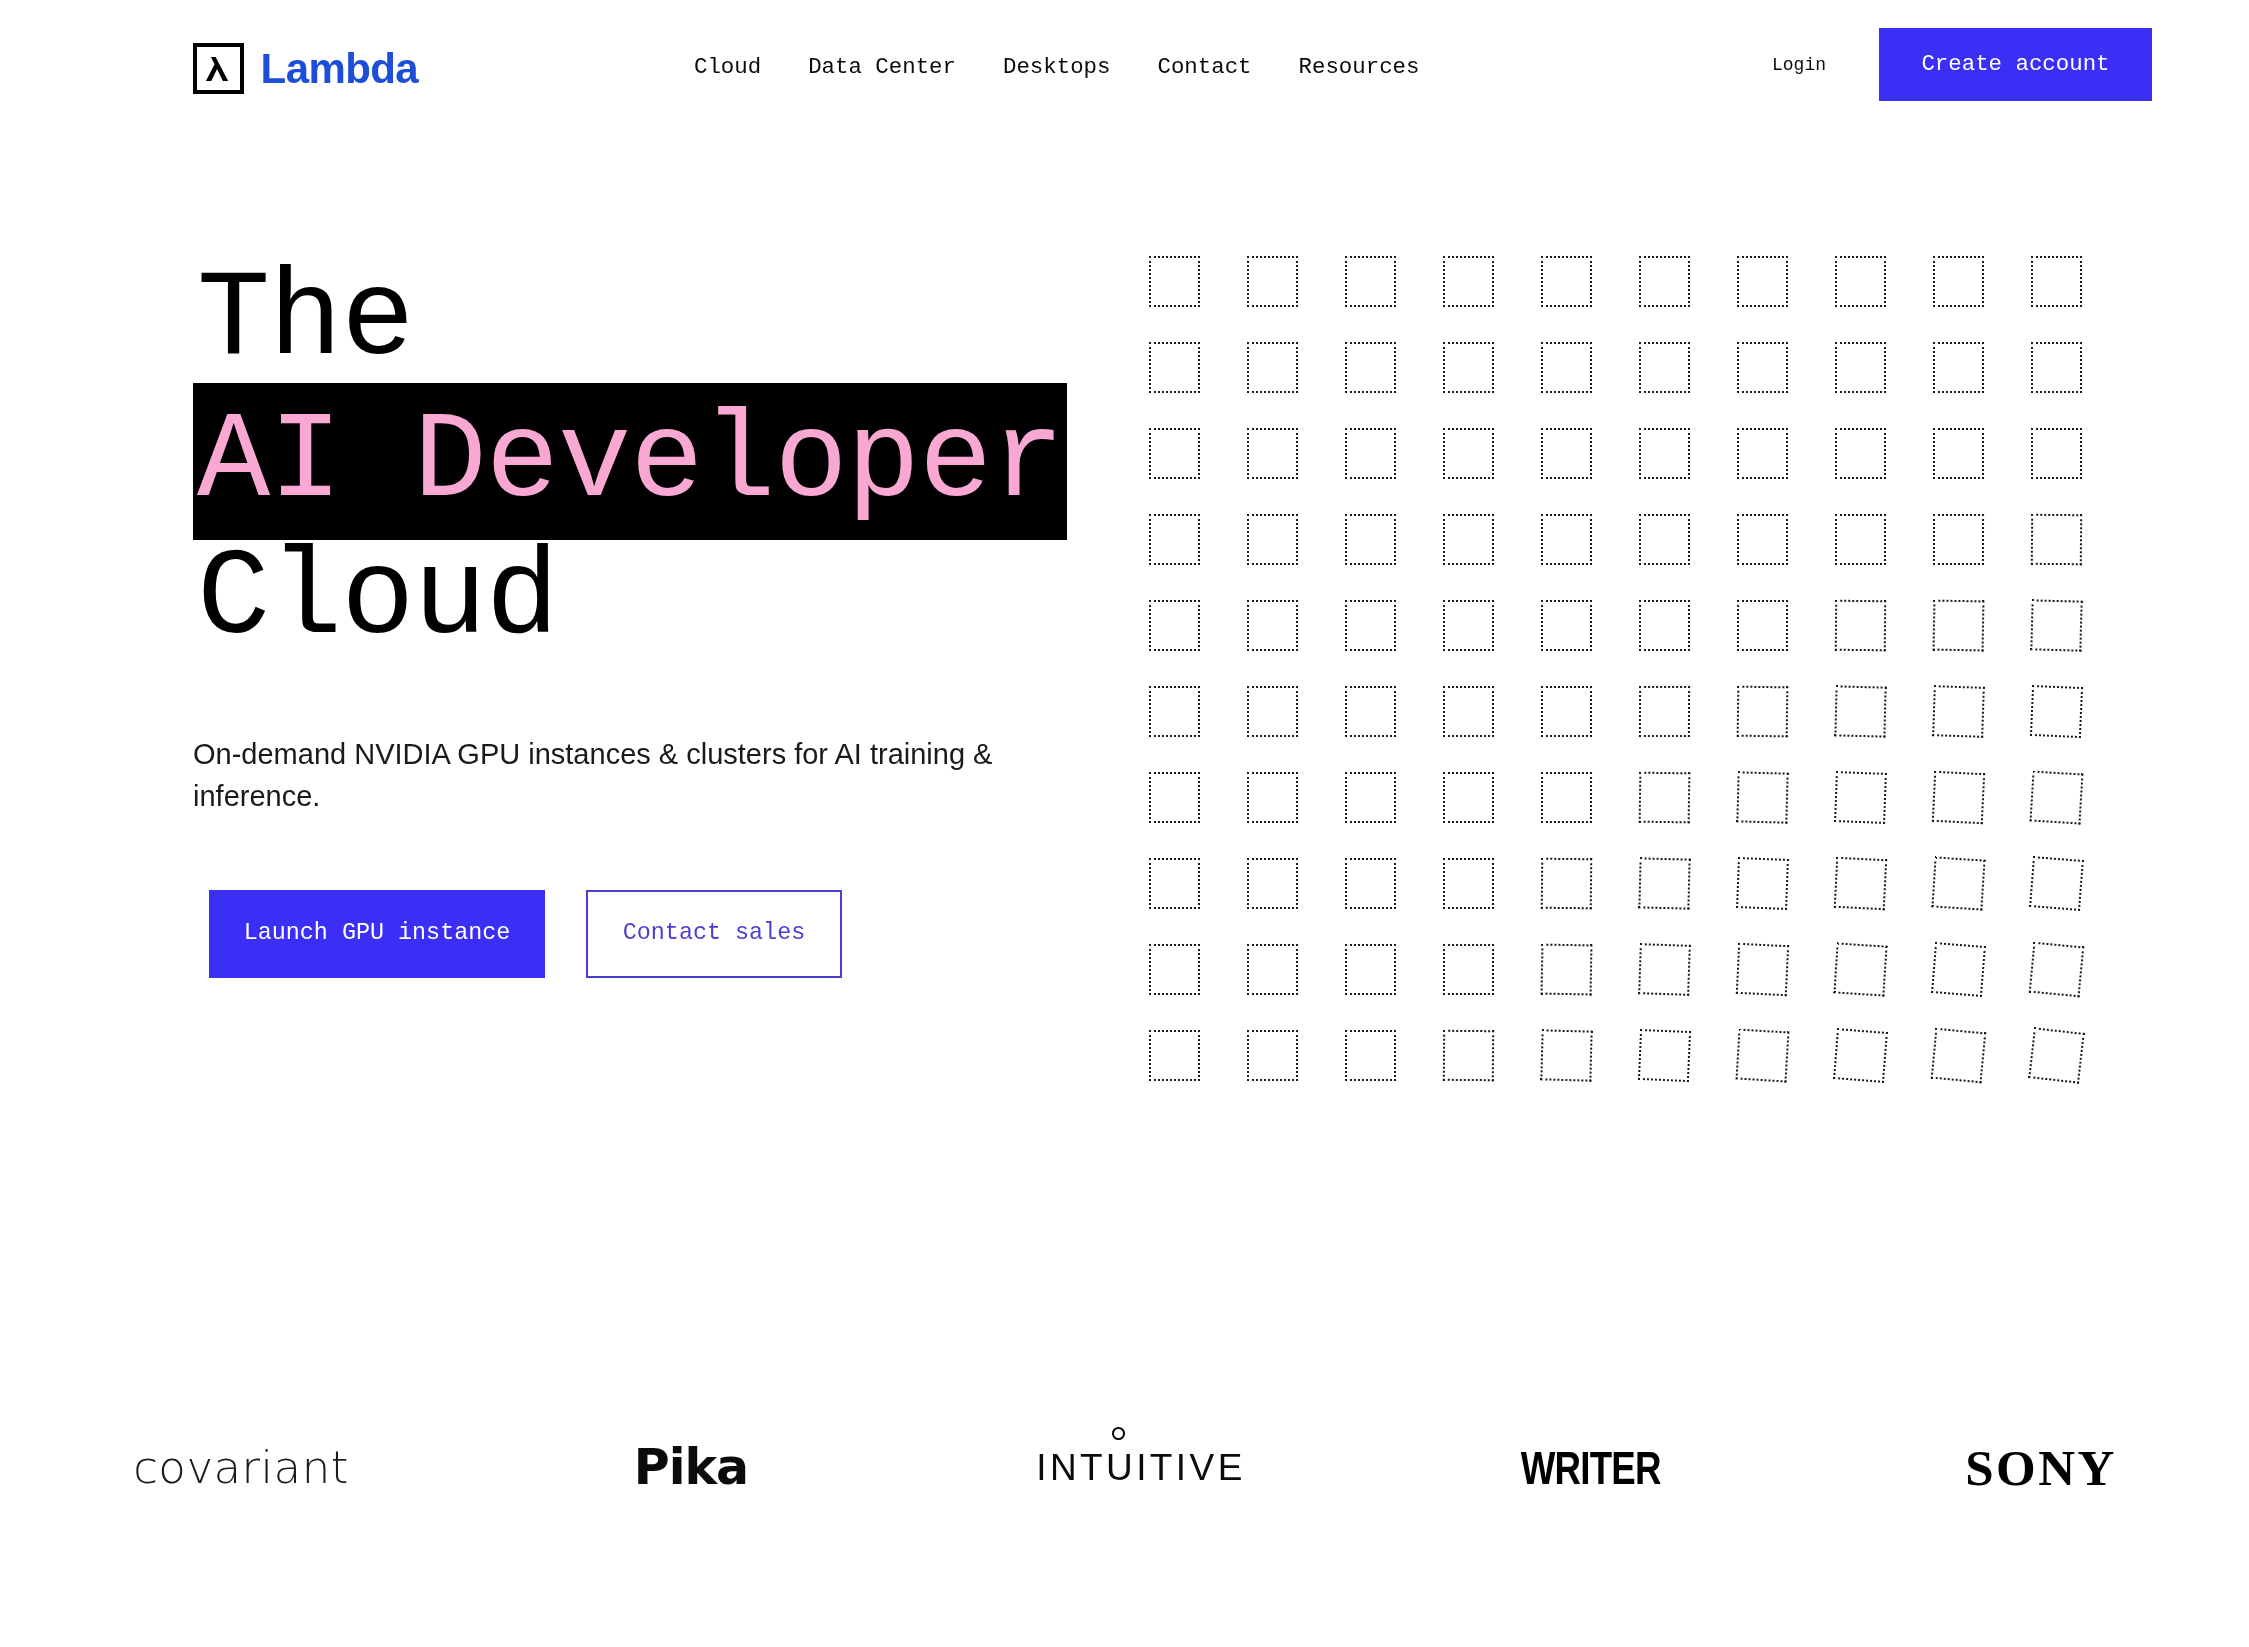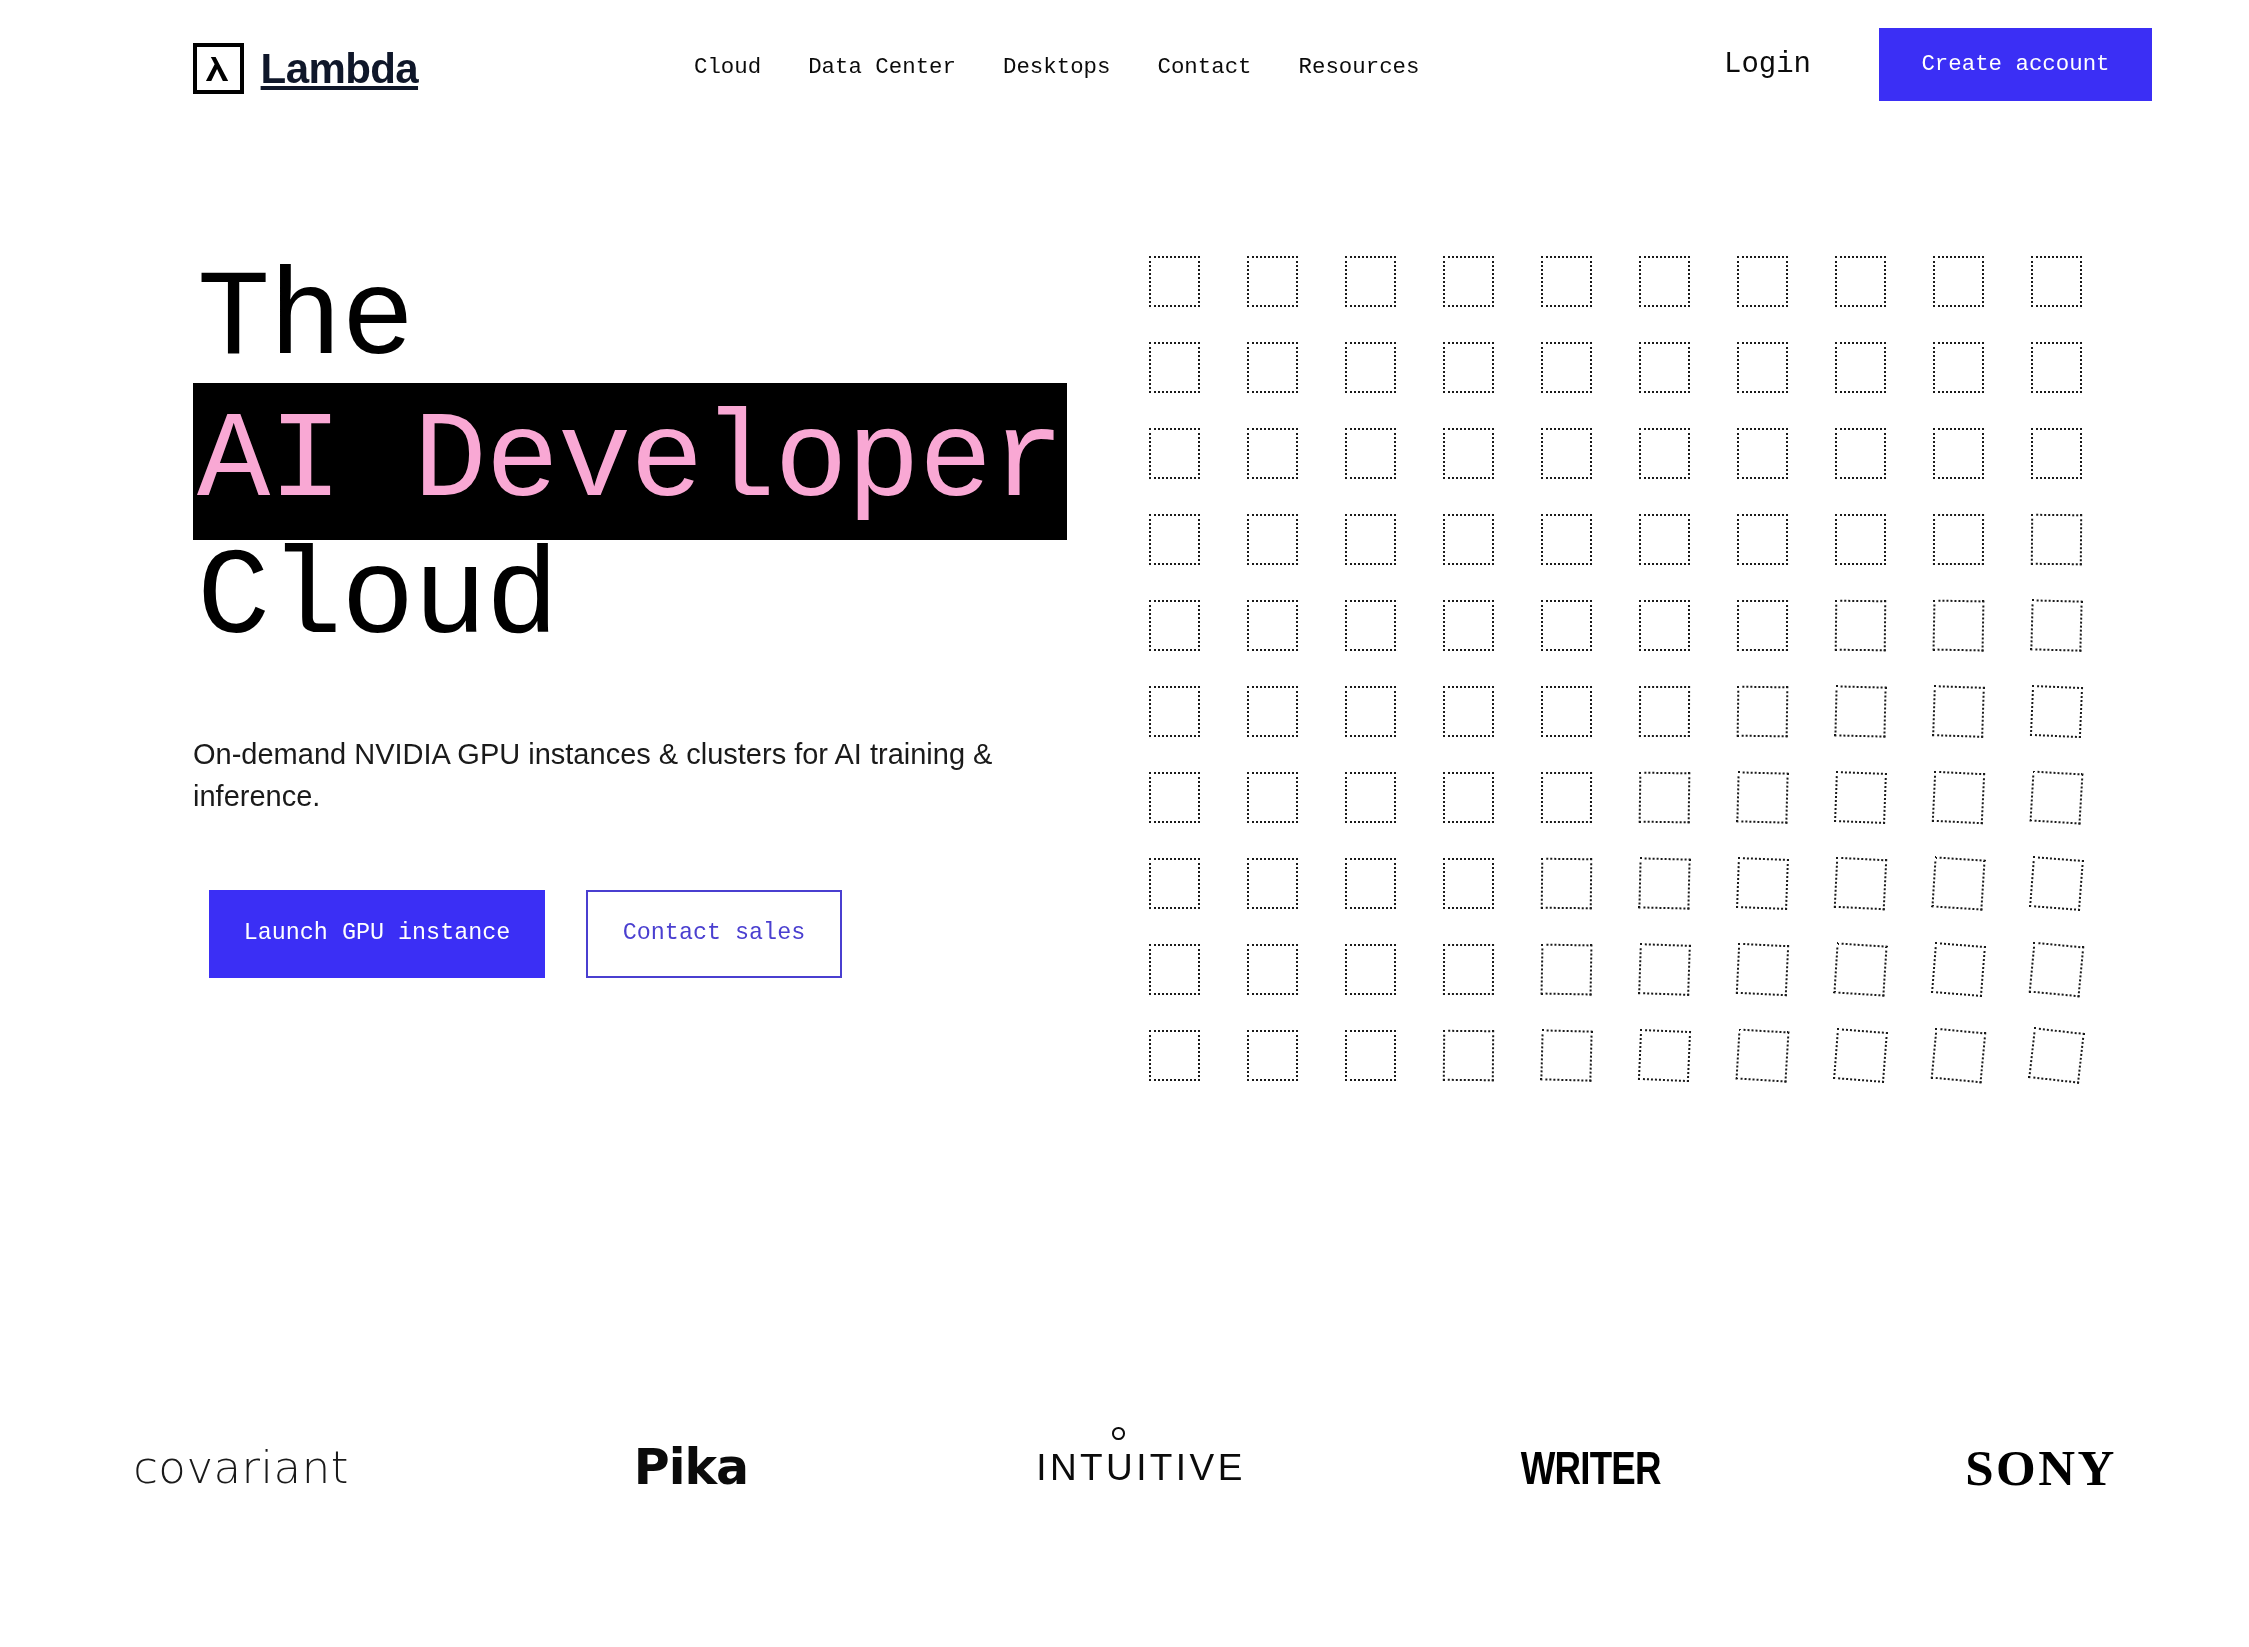--- a/index.html
+++ b/index.html
@@ -24,43 +24,43 @@
   .brand-mark {
     width:51px; height:51px;
     border:4.9px solid #000; background:#fff;
     display:flex; align-items:center; justify-content:center;
     flex:0 0 auto;
   }
   .brand-mark svg { display:block; }
   .brand-word {
     font-family:"Liberation Sans", sans-serif;
     font-size:42px; font-weight:700; letter-spacing:-0.6px;
-    color:#0f172a; line-height:1;text-decoration:underline;
+    color:#1d4ed8; line-height:1;
   }
 
   .nav {
     position:absolute; left:694px; top:56px;
     display:flex; align-items:center; gap:0;
   }
   .nav-item {
     font-family:"Liberation Mono", monospace;
     font-size:22.4px; color:#0b0b0b; line-height:1;
     text-decoration:none; white-space:nowrap;
     margin-right:47px;
   }
   .nav-item:last-child { margin-right:0; }
 
   .header-right {
     position:absolute; right:98px; top:28px;
     display:flex; align-items:center; gap:0;
   }
   .login-link {
     font-family:"Liberation Mono", monospace;
-    font-size:29px; color:#0b0b0b; text-decoration:none;
-    line-height:1; margin-right:68px; white-space:nowrap;
+    font-size:18px; color:#0b0b0b; text-decoration:none;
+    line-height:1; margin-right:53px; white-space:nowrap;
   }
   .btn-create {
     background:#3b2ff5; color:#fff;
     font-family:"Liberation Mono", monospace;
     font-size:22.4px; line-height:1;
     border:none; cursor:pointer;
     padding:12px; width:273px; height:73px;
     display:flex; align-items:center; justify-content:center;
     white-space:nowrap;
   }

